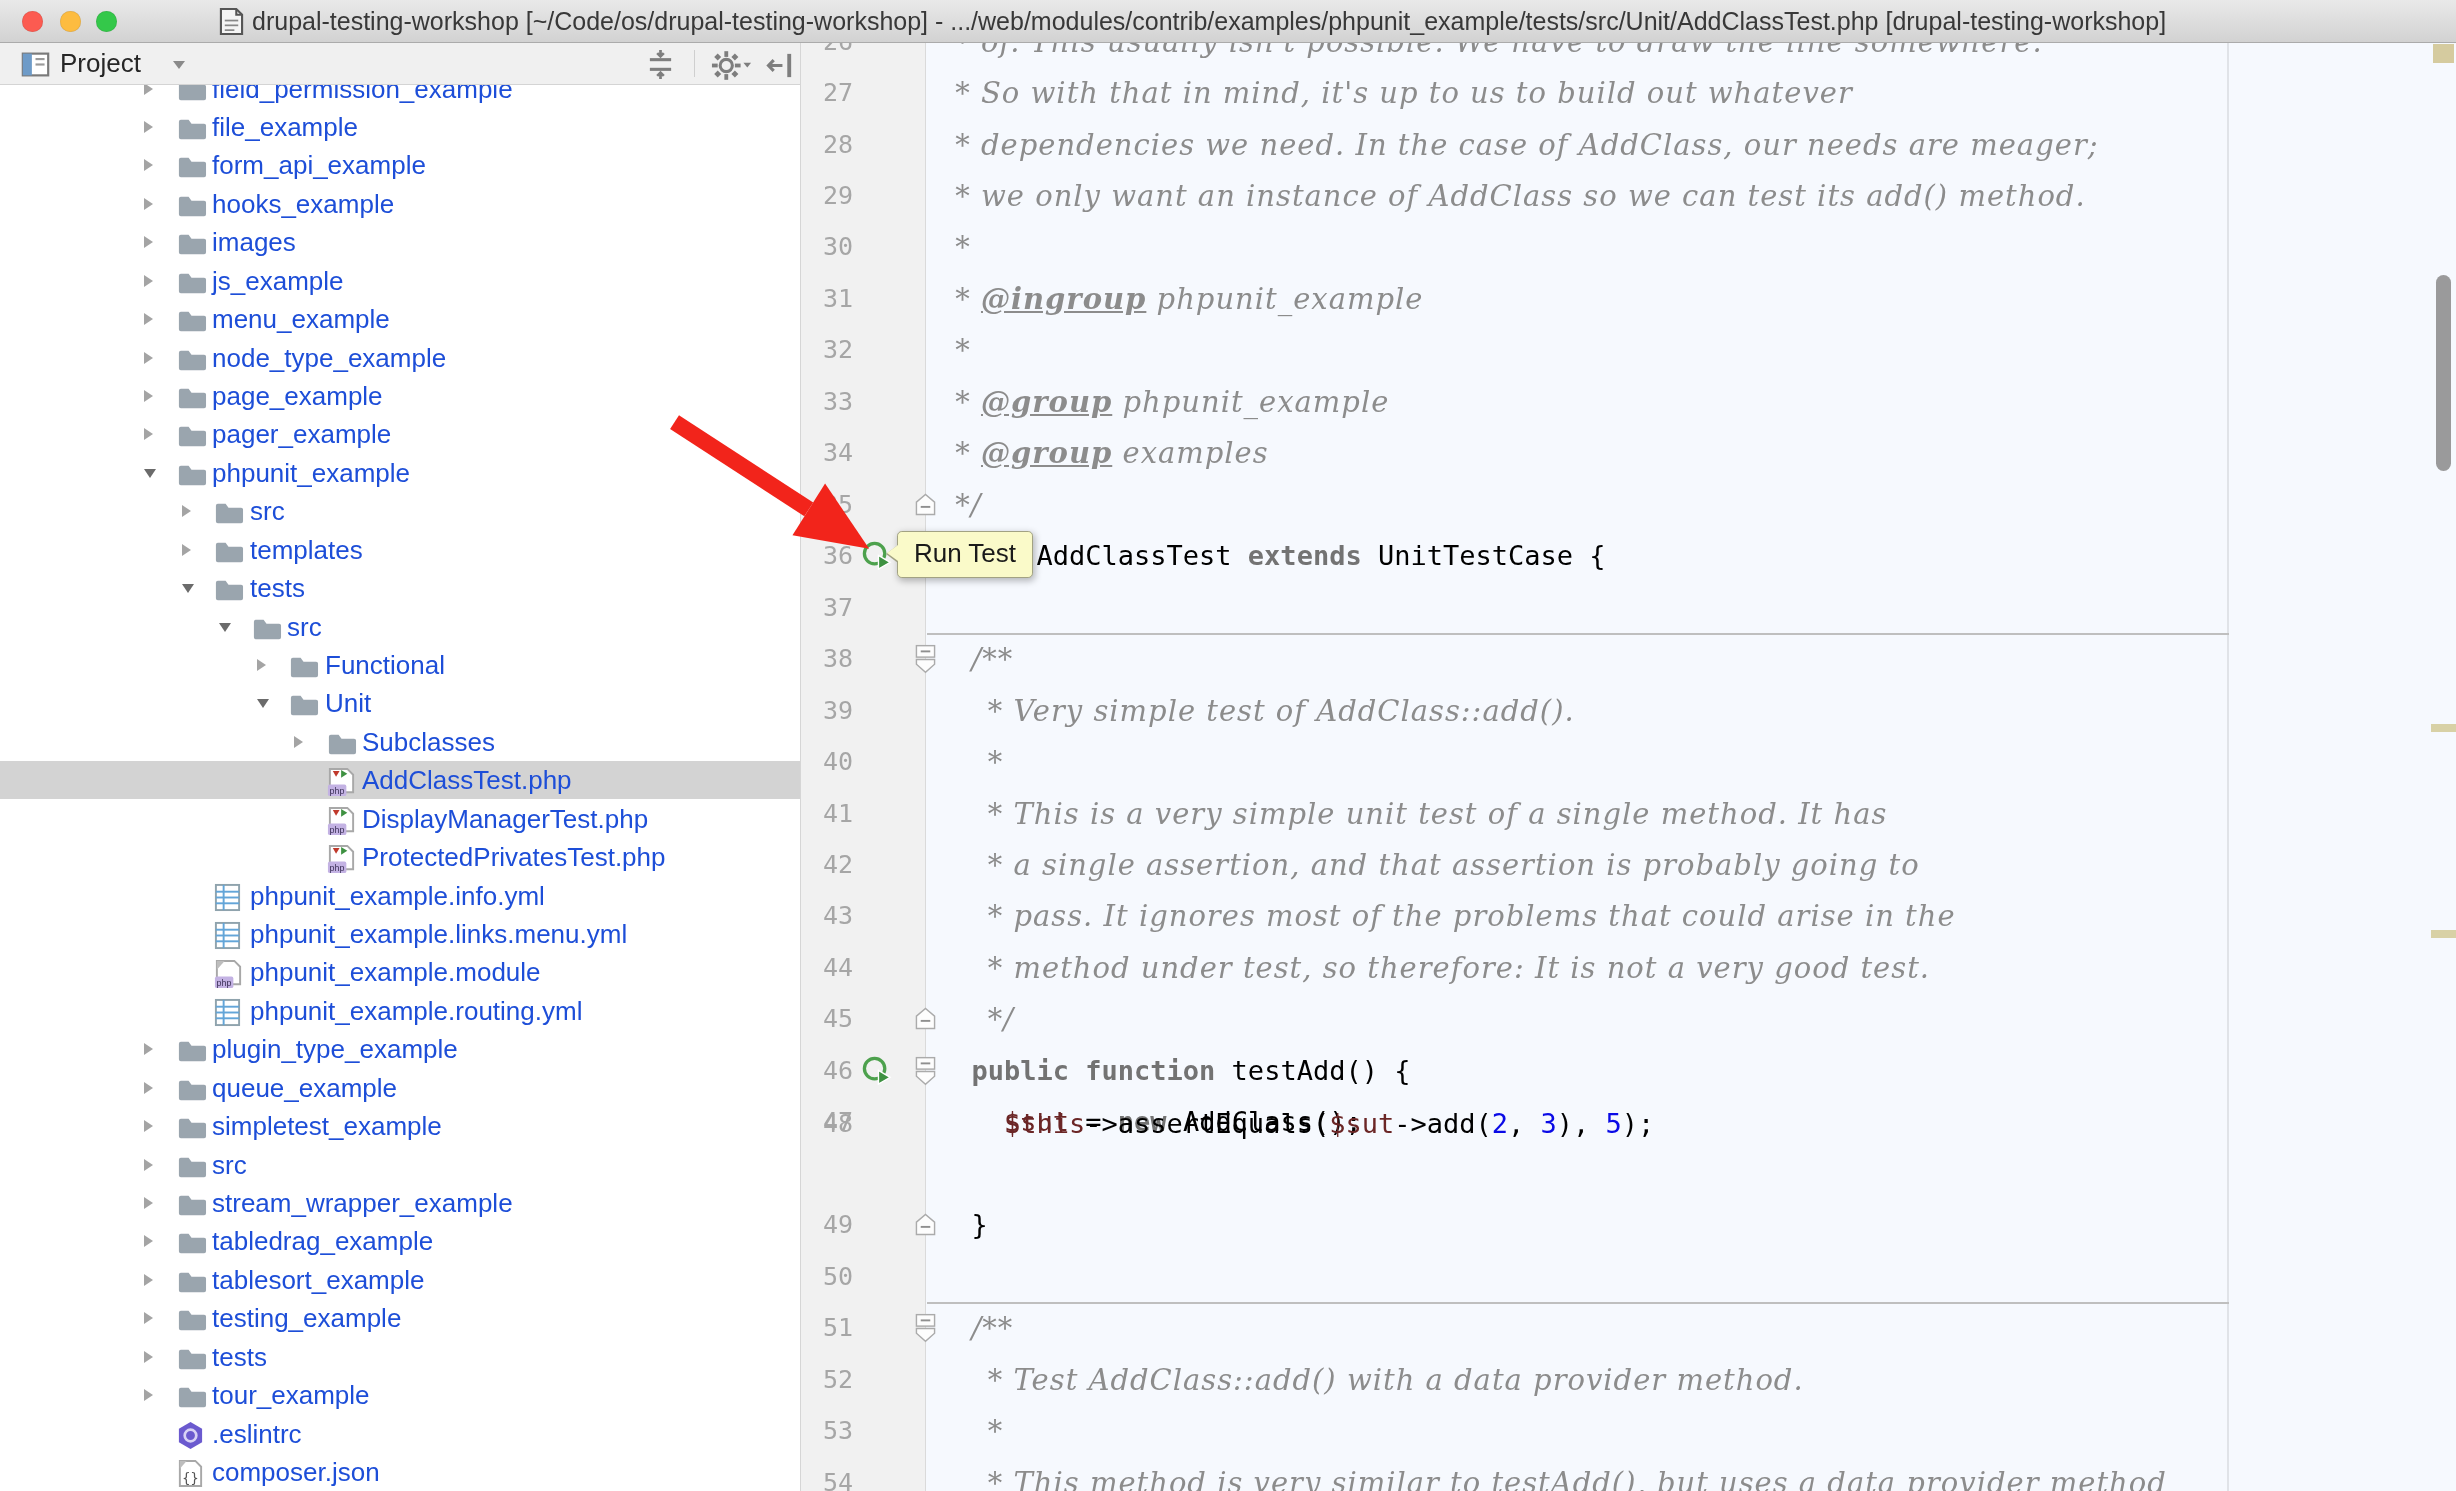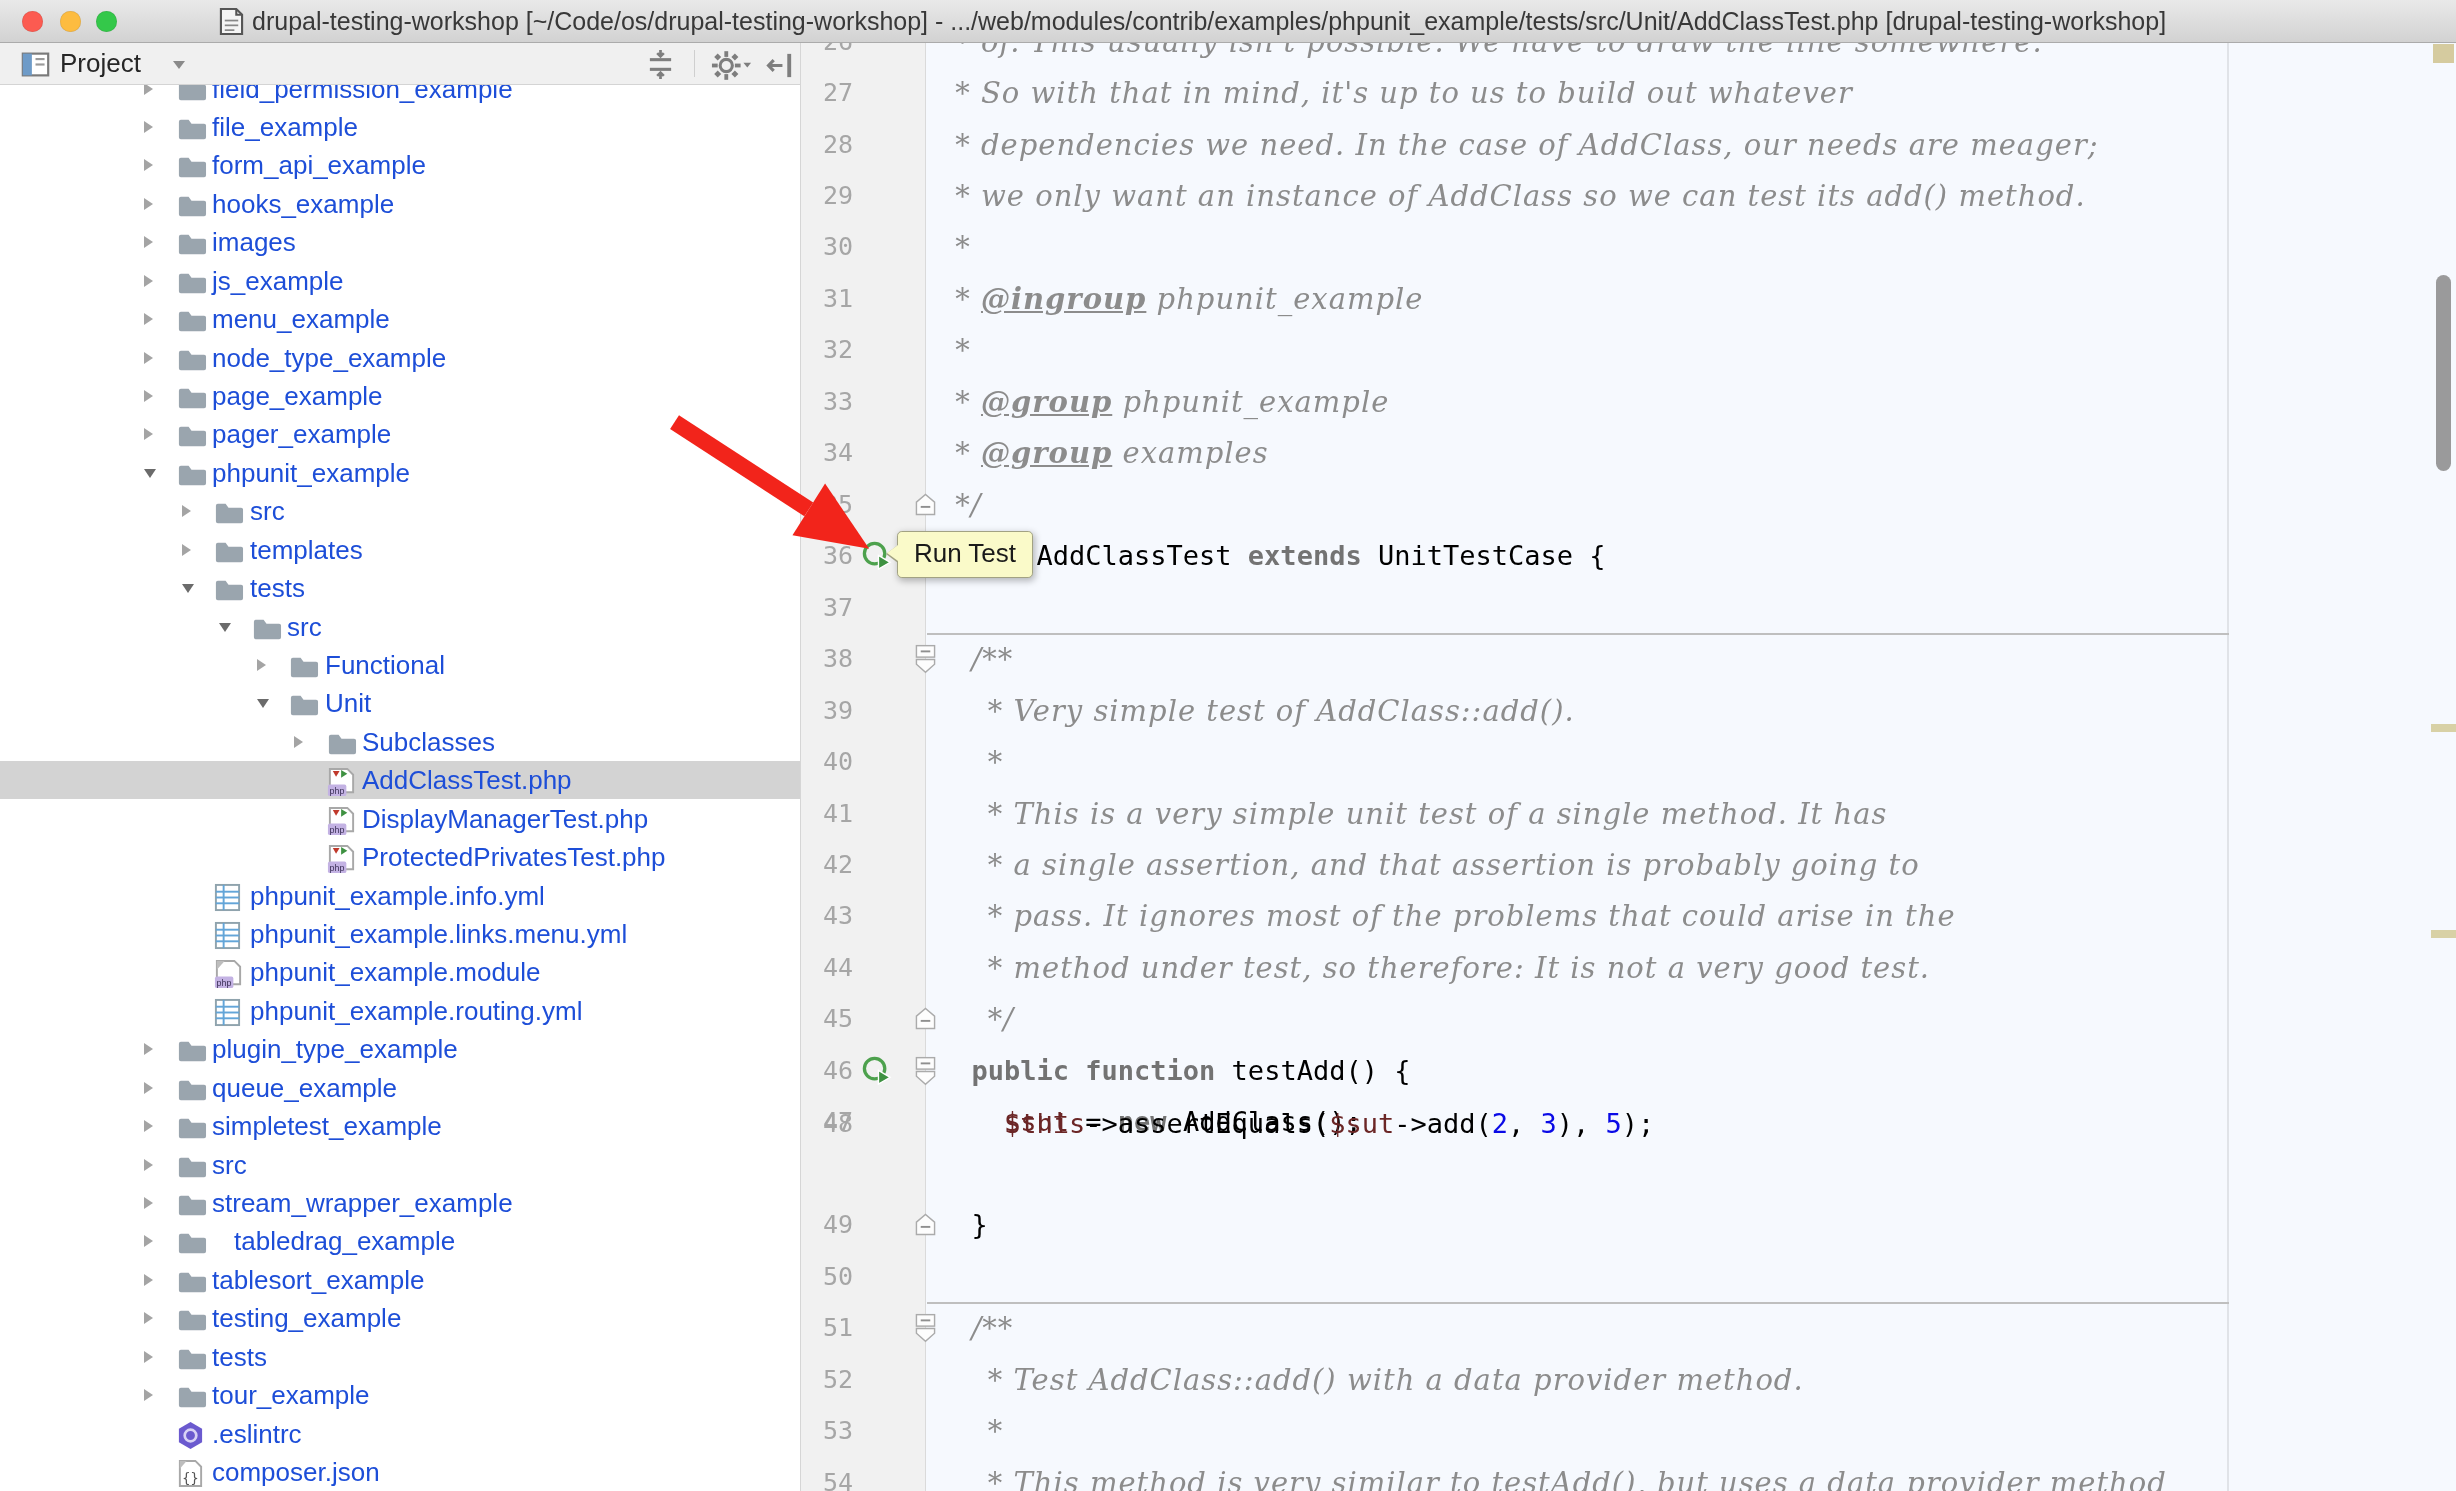--- a/index.html
+++ b/index.html
@@ -466,21 +466,21 @@
           <span class="tr-icon" style="left: 176px;"><svg width="31" height="31" viewBox="0 0 16 16">
               <path d="M1.5 4.5 a1 1 0 0 1 1-1 h4 l1.5 2 h6.5 a1 1 0 0 1 1 1 v6 a1 1 0 0 1-1 1 h-12 a1 1 0 0 1-1-1 z" fill="#9AA5AE"></path>
             </svg></span>
           <span class="tr-label" style="left: 212px;">stream_wrapper_example</span>
         </div>
         <div class="tree-row" style="top: 1138px;">
           <span class="tr-arrow col" style="left: 144px;"></span>
           <span class="tr-icon" style="left: 176px;"><svg width="31" height="31" viewBox="0 0 16 16">
               <path d="M1.5 4.5 a1 1 0 0 1 1-1 h4 l1.5 2 h6.5 a1 1 0 0 1 1 1 v6 a1 1 0 0 1-1 1 h-12 a1 1 0 0 1-1-1 z" fill="#9AA5AE"></path>
             </svg></span>
-          <span class="tr-label" style="left: 212px; margin-left: 22px;">tabledrag_example</span>
+          <span class="tr-label" style="left: 212px;">tabledrag_example</span>
         </div>
         <div class="tree-row" style="top: 1177px;">
           <span class="tr-arrow col" style="left: 144px;"></span>
           <span class="tr-icon" style="left: 176px;"><svg width="31" height="31" viewBox="0 0 16 16">
               <path d="M1.5 4.5 a1 1 0 0 1 1-1 h4 l1.5 2 h6.5 a1 1 0 0 1 1 1 v6 a1 1 0 0 1-1 1 h-12 a1 1 0 0 1-1-1 z" fill="#9AA5AE"></path>
             </svg></span>
           <span class="tr-label" style="left: 212px;">tablesort_example</span>
         </div>
         <div class="tree-row" style="top: 1215px;">
           <span class="tr-arrow col" style="left: 144px;"></span>

